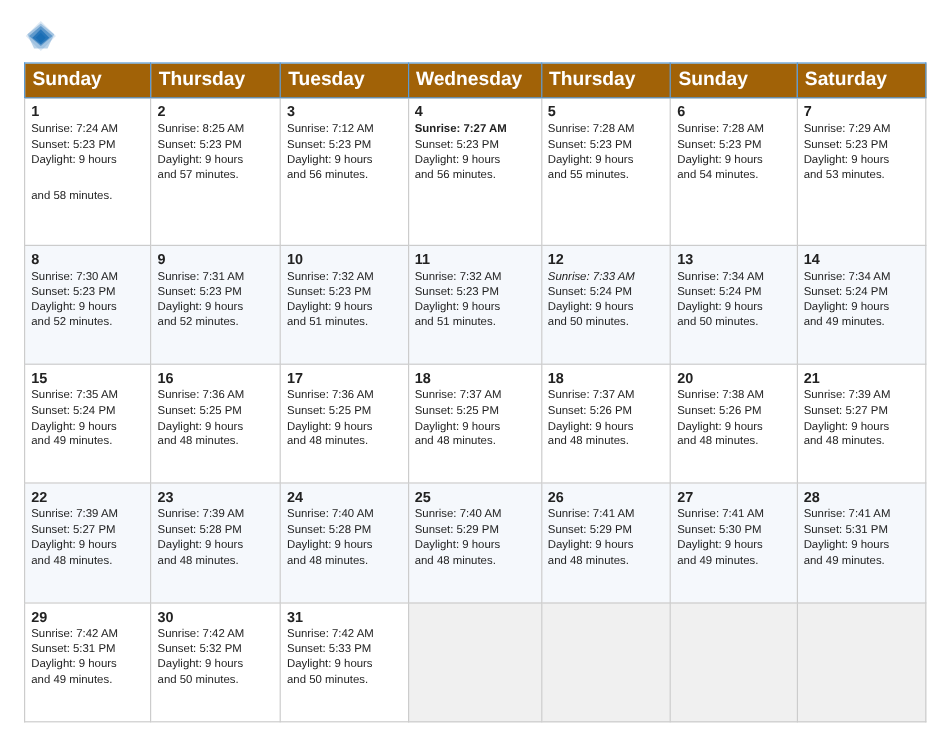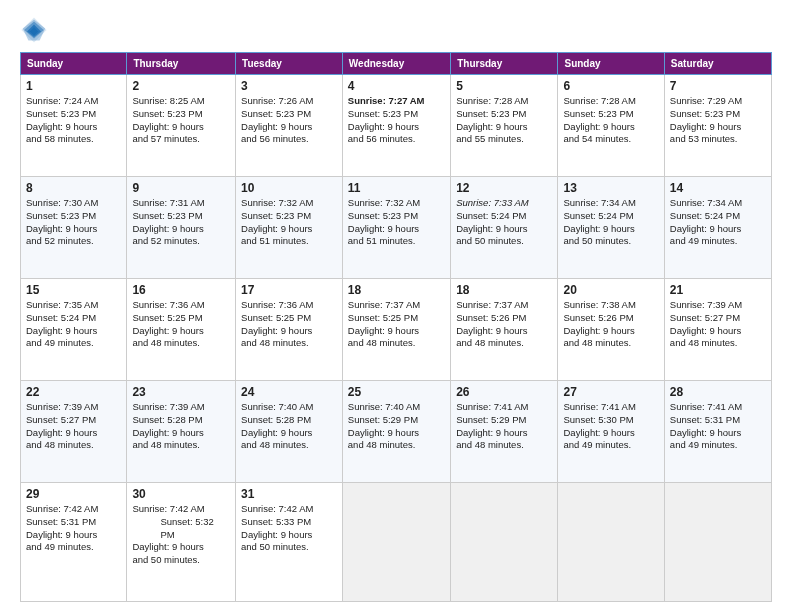--- a/index.html
+++ b/index.html
@@ -58,23 +58,23 @@
     .subtitle {
       font-size: 13px;
       color: #444;
     }
     .calendar-table {
       width: 100%;
       border-collapse: collapse;
       flex: 1;
     }
     .calendar-table thead tr th {
-      background-color: #701a75;
+      background-color: #a16207;
       color: white;
-      font-size: 10px;
+      font-size: 16px;
       font-weight: bold;
       text-align: left;
       padding: 5px 6px;
       border: 1px solid #5a9ad4;
     }
     .calendar-table tbody tr td {
       vertical-align: top;
       border: 1px solid #ccc;
       padding: 4px 5px;
       font-size: 9.5px;
@@ -131,32 +131,32 @@
           <th>Saturday</th>
         </tr>
     </thead>
     <tbody id="calendar-body">
         <tr>
           <td>
             <span class="day-num">1</span>
             <span style="display: block; line-height: 1.35;">Sunrise: 7:24 AM</span>
             <span style="display: block; line-height: 1.35;">Sunset: 5:23 PM</span>
             <span style="display: block; line-height: 1.35;">Daylight: 9 hours</span>
-            <span style="display: block; line-height: 1.35;">and 58 minutes.</span>
+            <span style="display: block; line-height: 1.35; margin-top: 18px;">and 58 minutes.</span>
           </td>
           <td>
             <span class="day-num">2</span>
             <span style="display: block; line-height: 1.35;">Sunrise: 8:25 AM</span>
             <span style="display: block; line-height: 1.35;">Sunset: 5:23 PM</span>
             <span style="display: block; line-height: 1.35;">Daylight: 9 hours</span>
             <span style="display: block; line-height: 1.35;">and 57 minutes.</span>
           </td>
           <td>
             <span class="day-num">3</span>
-            <span style="display: block; line-height: 1.35;">Sunrise: 7:26 AM</span>
+            <span style="display: block; line-height: 1.35;">Sunrise: 7:12 AM</span>
             <span style="display: block; line-height: 1.35;">Sunset: 5:23 PM</span>
             <span style="display: block; line-height: 1.35;">Daylight: 9 hours</span>
             <span style="display: block; line-height: 1.35;">and 56 minutes.</span>
           </td>
           <td>
             <span class="day-num">4</span>
             <span style="display: block; line-height: 1.35; font-weight: bold;">Sunrise: 7:27 AM</span>
             <span style="display: block; line-height: 1.35;">Sunset: 5:23 PM</span>
             <span style="display: block; line-height: 1.35;">Daylight: 9 hours</span>
             <span style="display: block; line-height: 1.35;">and 56 minutes.</span>
@@ -340,21 +340,21 @@
           <td>
             <span class="day-num">29</span>
             <span style="display: block; line-height: 1.35;">Sunrise: 7:42 AM</span>
             <span style="display: block; line-height: 1.35;">Sunset: 5:31 PM</span>
             <span style="display: block; line-height: 1.35;">Daylight: 9 hours</span>
             <span style="display: block; line-height: 1.35;">and 49 minutes.</span>
           </td>
           <td>
             <span class="day-num">30</span>
             <span style="display: block; line-height: 1.35;">Sunrise: 7:42 AM</span>
-            <span style="display: block; line-height: 1.35; margin-left: 28px;">Sunset: 5:32 PM</span>
+            <span style="display: block; line-height: 1.35;">Sunset: 5:32 PM</span>
             <span style="display: block; line-height: 1.35;">Daylight: 9 hours</span>
             <span style="display: block; line-height: 1.35;">and 50 minutes.</span>
           </td>
           <td>
             <span class="day-num">31</span>
             <span style="display: block; line-height: 1.35;">Sunrise: 7:42 AM</span>
             <span style="display: block; line-height: 1.35;">Sunset: 5:33 PM</span>
             <span style="display: block; line-height: 1.35;">Daylight: 9 hours</span>
             <span style="display: block; line-height: 1.35;">and 50 minutes.</span>
           </td>

